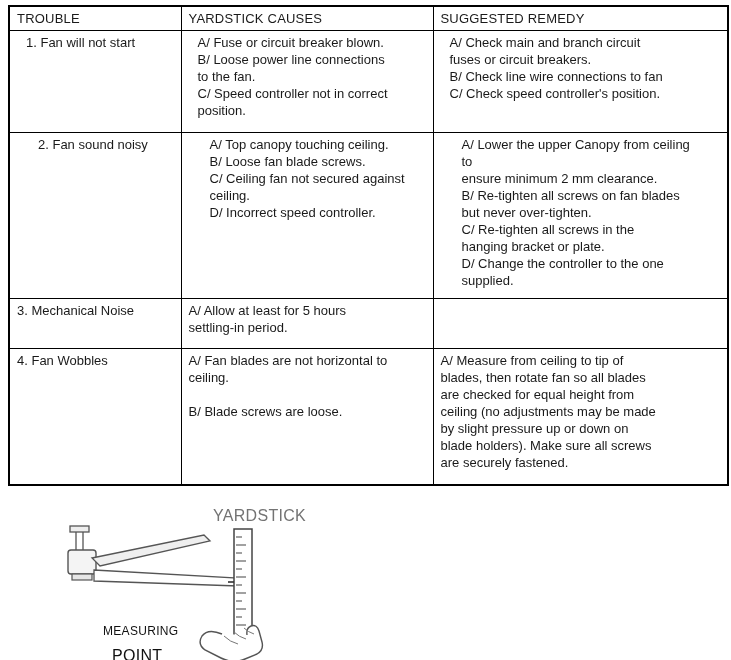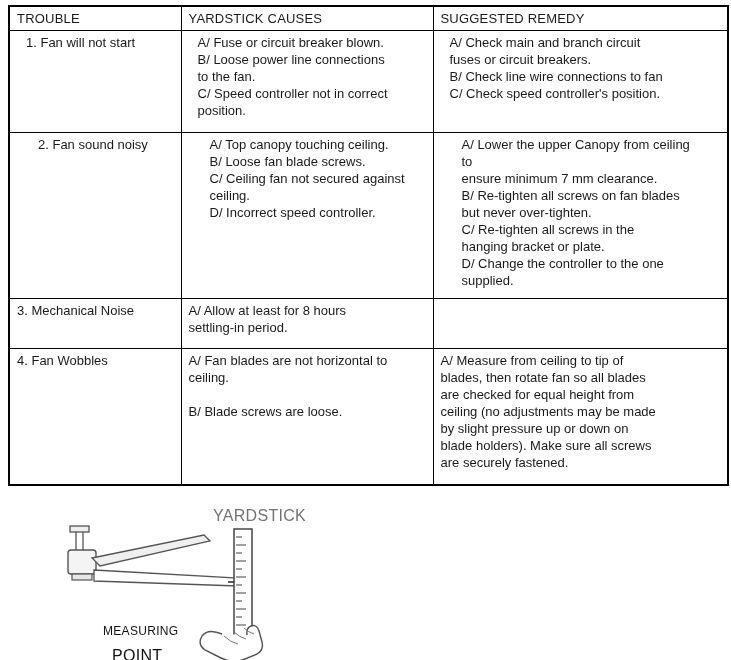--- a/index.html
+++ b/index.html
@@ -96,31 +96,31 @@
       </tr>
       <tr class="row-2">
         <td>2. Fan sound noisy</td>
         <td>A/ Top canopy touching ceiling.
 B/ Loose fan blade screws.
 C/ Ceiling fan not secured against
 ceiling.
 D/ Incorrect speed controller.</td>
         <td>A/ Lower the upper Canopy from ceiling
 to
-ensure minimum 7 mm clearance.
+ensure minimum 2 mm clearance.
 B/ Re-tighten all screws on fan blades
 but never over-tighten.
 C/ Re-tighten all screws in the
 hanging bracket or plate.
 D/ Change the controller to the one
 supplied.</td>
       </tr>
       <tr class="row-3">
         <td>3. Mechanical Noise</td>
-        <td>A/ Allow at least for 8 hours
+        <td>A/ Allow at least for 5 hours
 settling-in period.</td>
         <td></td>
       </tr>
       <tr class="row-4">
         <td>4. Fan Wobbles</td>
         <td>A/ Fan blades are not horizontal to
 ceiling.
 
 B/ Blade screws are loose.</td>
         <td>A/ Measure from ceiling to tip of

